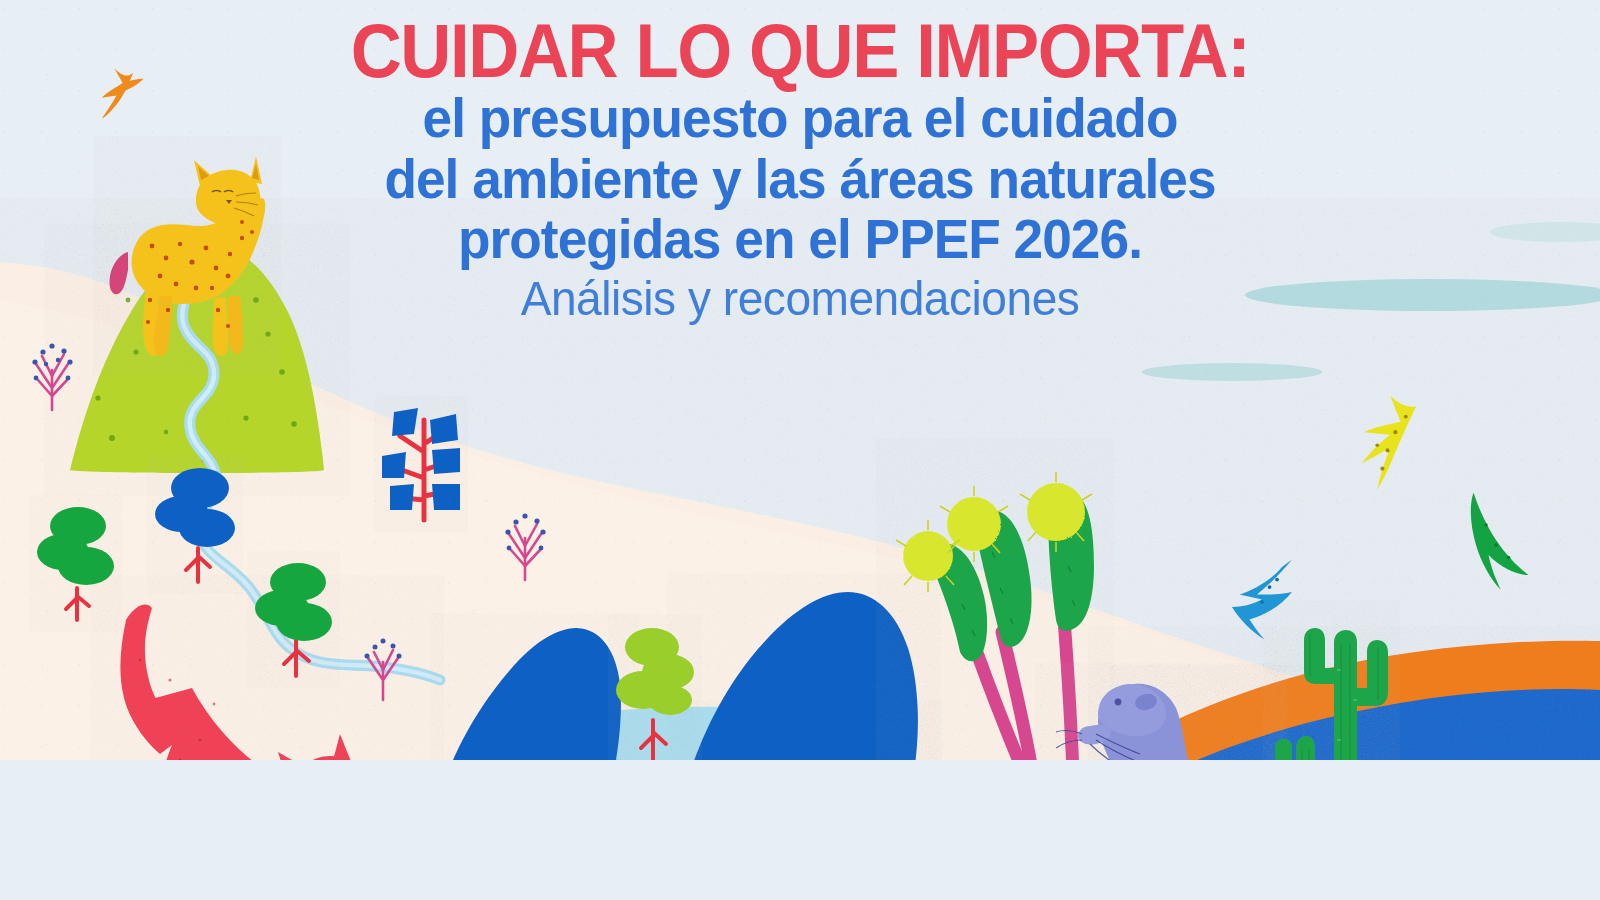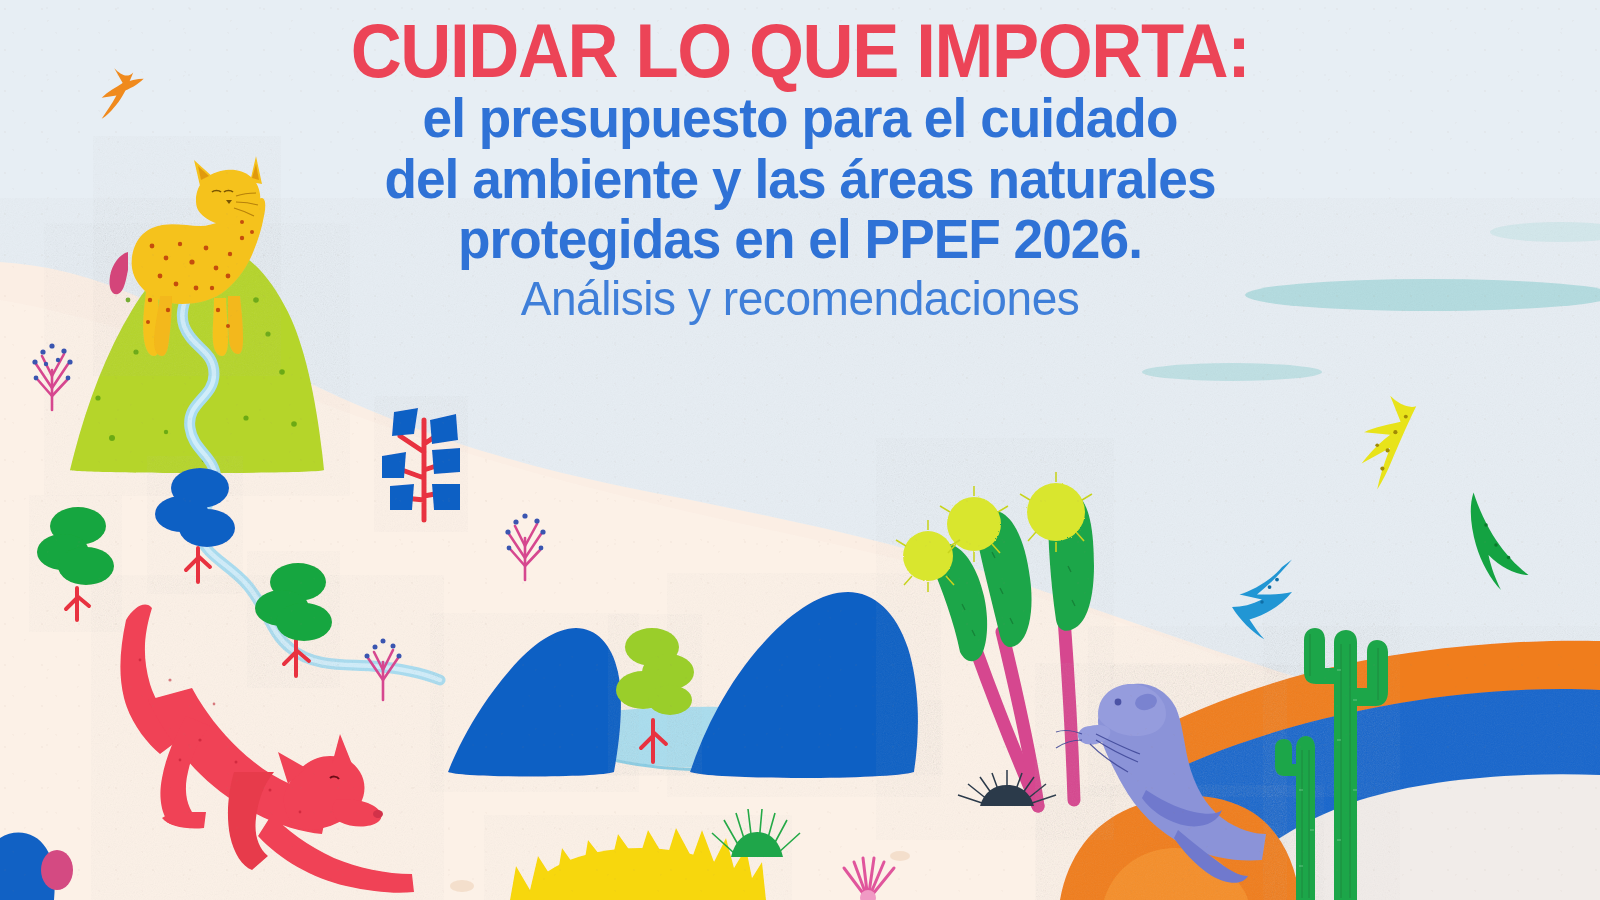--- a/index.html
+++ b/index.html
@@ -3,21 +3,21 @@
 <meta charset="utf-8">
 <title>Cuidar lo que importa</title>
 <style>
   html,body{margin:0;padding:0;}
   body{
     width:1600px;height:900px;overflow:hidden;
     font-family:"Liberation Sans", sans-serif;
     background:#e8eff4;
   }
   #poster{
-    position:relative;width:1600px;height:900px;overflow:hidden;
+    position:relative;width:1600px;height:760px;overflow:hidden;
     background:#ffffff;
   }
   .layer{position:absolute;left:0;top:0;width:1600px;height:900px;}
   svg.layer{display:block;}
 
   
   #textblock{
     position:absolute;left:0;top:0;width:1600px;
     text-align:center;z-index:40;pointer-events:none;
   }

